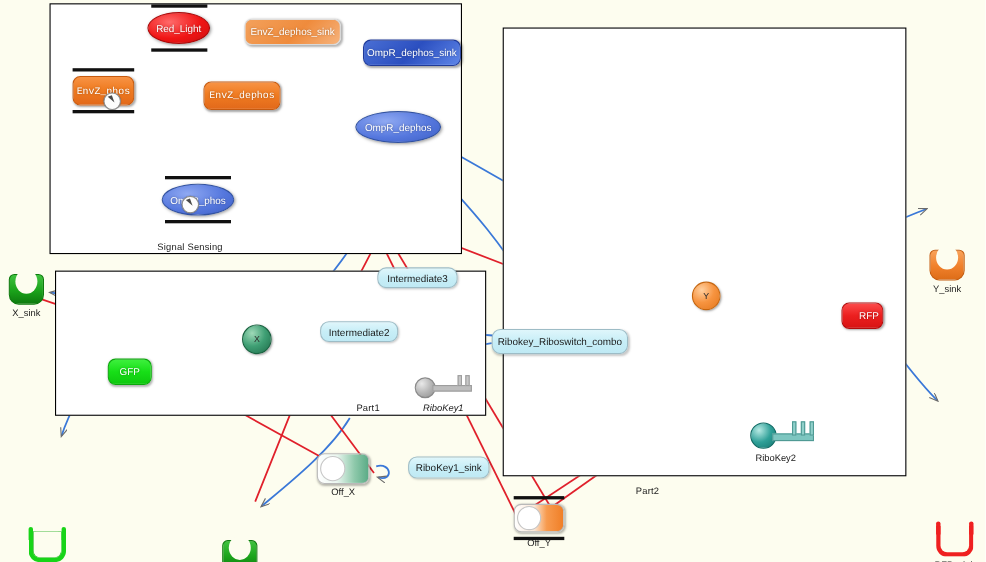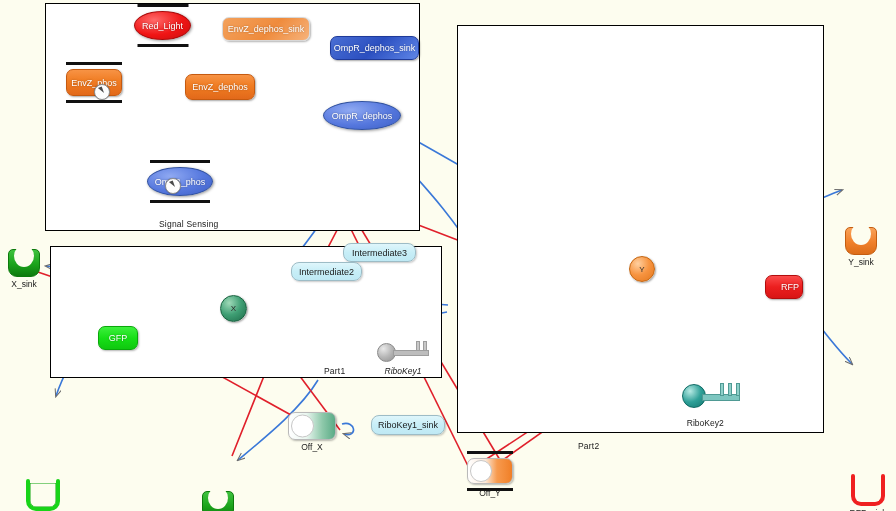--- a/index.html
+++ b/index.html
@@ -62,20 +62,21 @@
     font-size: 9px;
     color: #ffffff;
     text-shadow: 0 0 2px rgba(0,0,0,0.35);
     box-sizing: border-box;
     white-space: nowrap;
   }
   .rrect.orange {
     background: linear-gradient(180deg,#f79345 0%,#f07c22 45%,#e2691a 100%);
     border: 1px solid #c55a10;
     box-shadow: 1px 1px 2px rgba(0,0,0,0.35);
+    font-family: Liberation Mono, monospace;
   }
   .rrect.orange-light {
     background: linear-gradient(135deg,#f3a15c 0%,#ef8b3c 55%,#f6b37c 100%);
     border: 1px solid #d8d8d8;
     box-shadow: 1px 1px 2px rgba(0,0,0,0.3);
   }
   .rrect.blue {
     background: linear-gradient(135deg,#4a6fd4 0%,#2b4fc0 50%,#5f86e8 100%);
     border: 1px solid #1f3a99;
     box-shadow: 1px 1px 2px rgba(0,0,0,0.35);
@@ -406,21 +407,21 @@
       <line x1="728" y1="288" x2="748" y2="294"></line>
     </g>
 
     <g fill="none" stroke="#3a78d8" stroke-width="1.5">
       <path d="M604,240 C596,260 600,274 606,282"></path>
       <path d="M512,256 C508,280 514,296 524,308"></path>
     </g>
   </svg>
 
   <div class="compartment" style="left:45px; top:3px; width:375px; height:228px;"></div>
-  <div class="compartment-label" style="left:159px; top:219px;">Signal Sensing</div>
+  <div class="compartment-label" style="left:143px; top:219px;">Signal Sensing</div>
 
   <div class="compartment" style="left:50px; top:246px; width:392px; height:132px;"></div>
   <div class="compartment-label" style="left:324px; top:366px;">Part1</div>
 
   <div class="compartment" style="left:457px; top:25px; width:367px; height:408px;"></div>
   <div class="compartment-label" style="left:578px; top:441px;">Part2</div>
 
   <div class="node" style="left:134px; top:11px; width:57px; height:29px;">
     <div class="gene-bar" style="width:51px; top:-7px;"></div>
     <div class="ellipse red" style="width:57px; height:29px;">
@@ -460,24 +461,27 @@
       <span>OmpR_phos</span>
     </div>
     <div class="gene-bar" style="width:60px; top:33px;"></div>
     <div class="cursor-glyph" style="left:18px; top:11px;"></div>
   </div>
 
   <div class="node rrect cyan" style="left:343px; top:243px; width:73px; height:19px;">
     <span>Intermediate3</span>
   </div>
 
-  <div class="node rrect cyan" style="left:291px; top:262px; width:71px; height:19px;">
+  <div class="node rrect cyan" style="left:291px; top:292px; width:71px; height:19px;">
     <span>Intermediate2</span>
   </div>
 
+  <div class="node rrect cyan" style="left:447px; top:299px; width:124px; height:23px;">
+    <span>Ribokey_Riboswitch_combo</span>
+  </div>
 
   <div class="node sphere green" style="left:220px; top:295px; width:27px; height:27px;">
     <span>X</span>
   </div>
 
   <div class="node sphere orange" style="left:629px; top:256px; width:26px; height:26px;">
     <span>Y</span>
   </div>
 
   <div class="node rrect green" style="left:98px; top:326px; width:40px; height:24px;">
@@ -543,16 +547,16 @@
     <div class="tooth" style="left:46px; top:0px; width:4px; height:10px;"></div>
     <div class="node-label-below" style="margin-top:3px;">RiboKey1</div>
   </div>
 
   <div class="node keyicon teal" style="left:682px; top:382px; width:58px; height:26px;">
     <div class="head" style="width:24px; height:24px; top:2px;"></div>
     <div class="shaft" style="left:20px; top:12px; width:38px; height:7px;"></div>
     <div class="tooth" style="left:38px; top:1px; width:4px; height:13px;"></div>
     <div class="tooth" style="left:46px; top:1px; width:4px; height:13px;"></div>
     <div class="tooth" style="left:54px; top:1px; width:4px; height:13px;"></div>
-    <div class="node-label-below" style="margin-top:10px; left:40%;">RiboKey2</div>
+    <div class="node-label-below" style="margin-top:3px; left:40%;">RiboKey2</div>
   </div>
 
 </div>
 
 </body></html>

